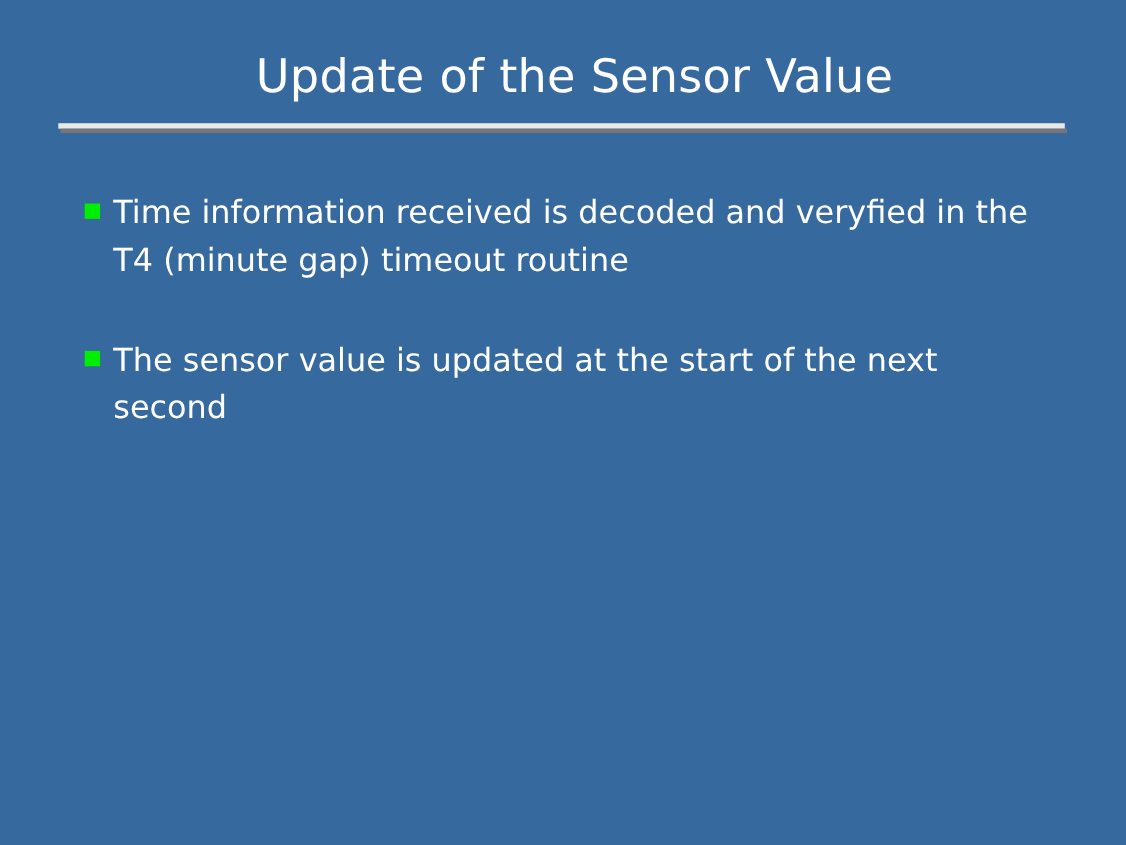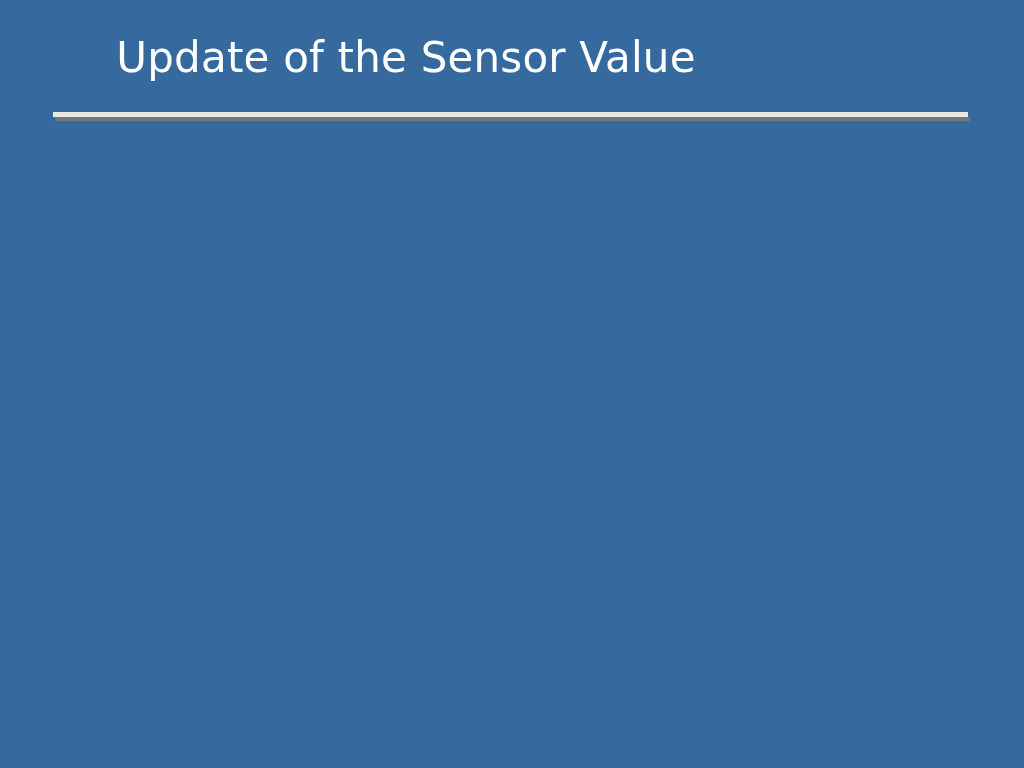--- a/index.html
+++ b/index.html
@@ -20,23 +20,23 @@
     width: 1024px;
     height: 768px;
     background: #36699e;
     box-sizing: border-box;
   }
 
   
   .title-block {
     position: absolute;
     left: 0;
-    top: 32px;
+    top: 44px;
     width: 812px;
-    text-align: center;
+    text-align: right;
   }
 
   .slide-title {
     display: block;
     color: #ffffff;
     font-family: "DejaVu Sans", sans-serif;
     font-size: 42px;
     line-height: 52px;
     font-weight: 400;
     letter-spacing: 0.2px;
@@ -112,14 +112,27 @@
 
   <div class="title-block">
     <span class="slide-title">Update of the Sensor Value</span>
   </div>
 
   <div class="title-rule">
     <div class="rule-light"></div>
     <div class="rule-shadow"></div>
   </div>
 
+  <div class="body-block">
+
+    <div class="bullet-item">
+      <span class="bullet-marker"></span>
+      <span class="bullet-text">Time information received is decoded and veryfied in the T4 (minute gap) timeout routine</span>
+    </div>
+
+    <div class="bullet-item">
+      <span class="bullet-marker"></span>
+      <span class="bullet-text">The sensor value is updated at the start of the next second</span>
+    </div>
+
+  </div>
 
 </div>
 
 </body></html>

